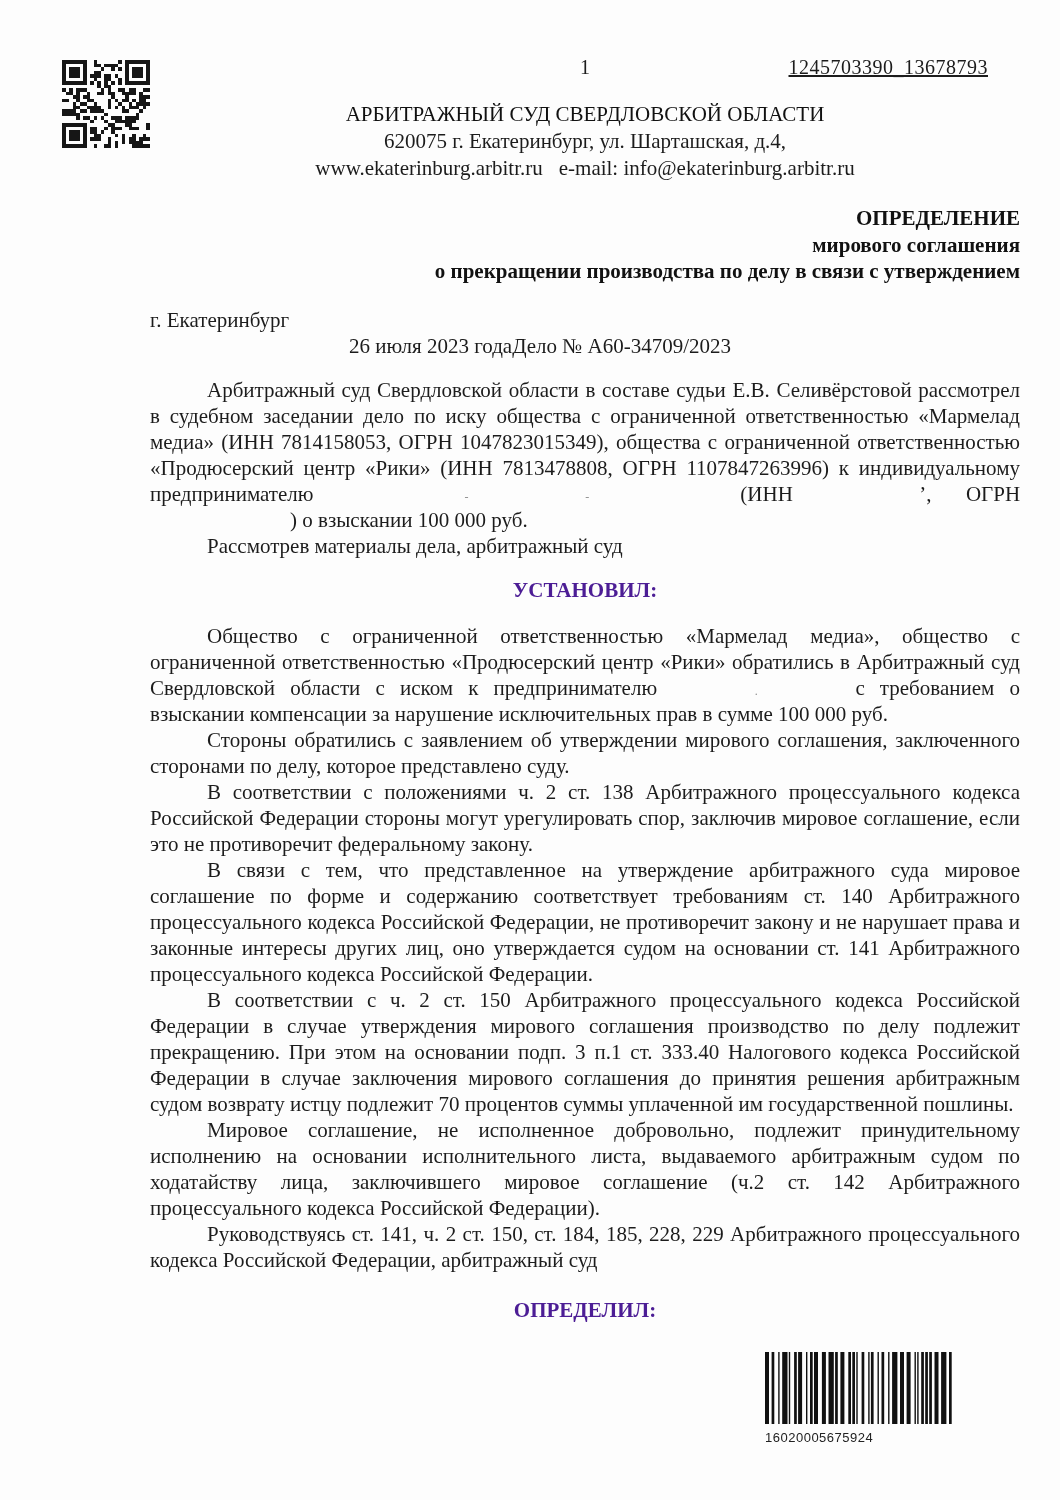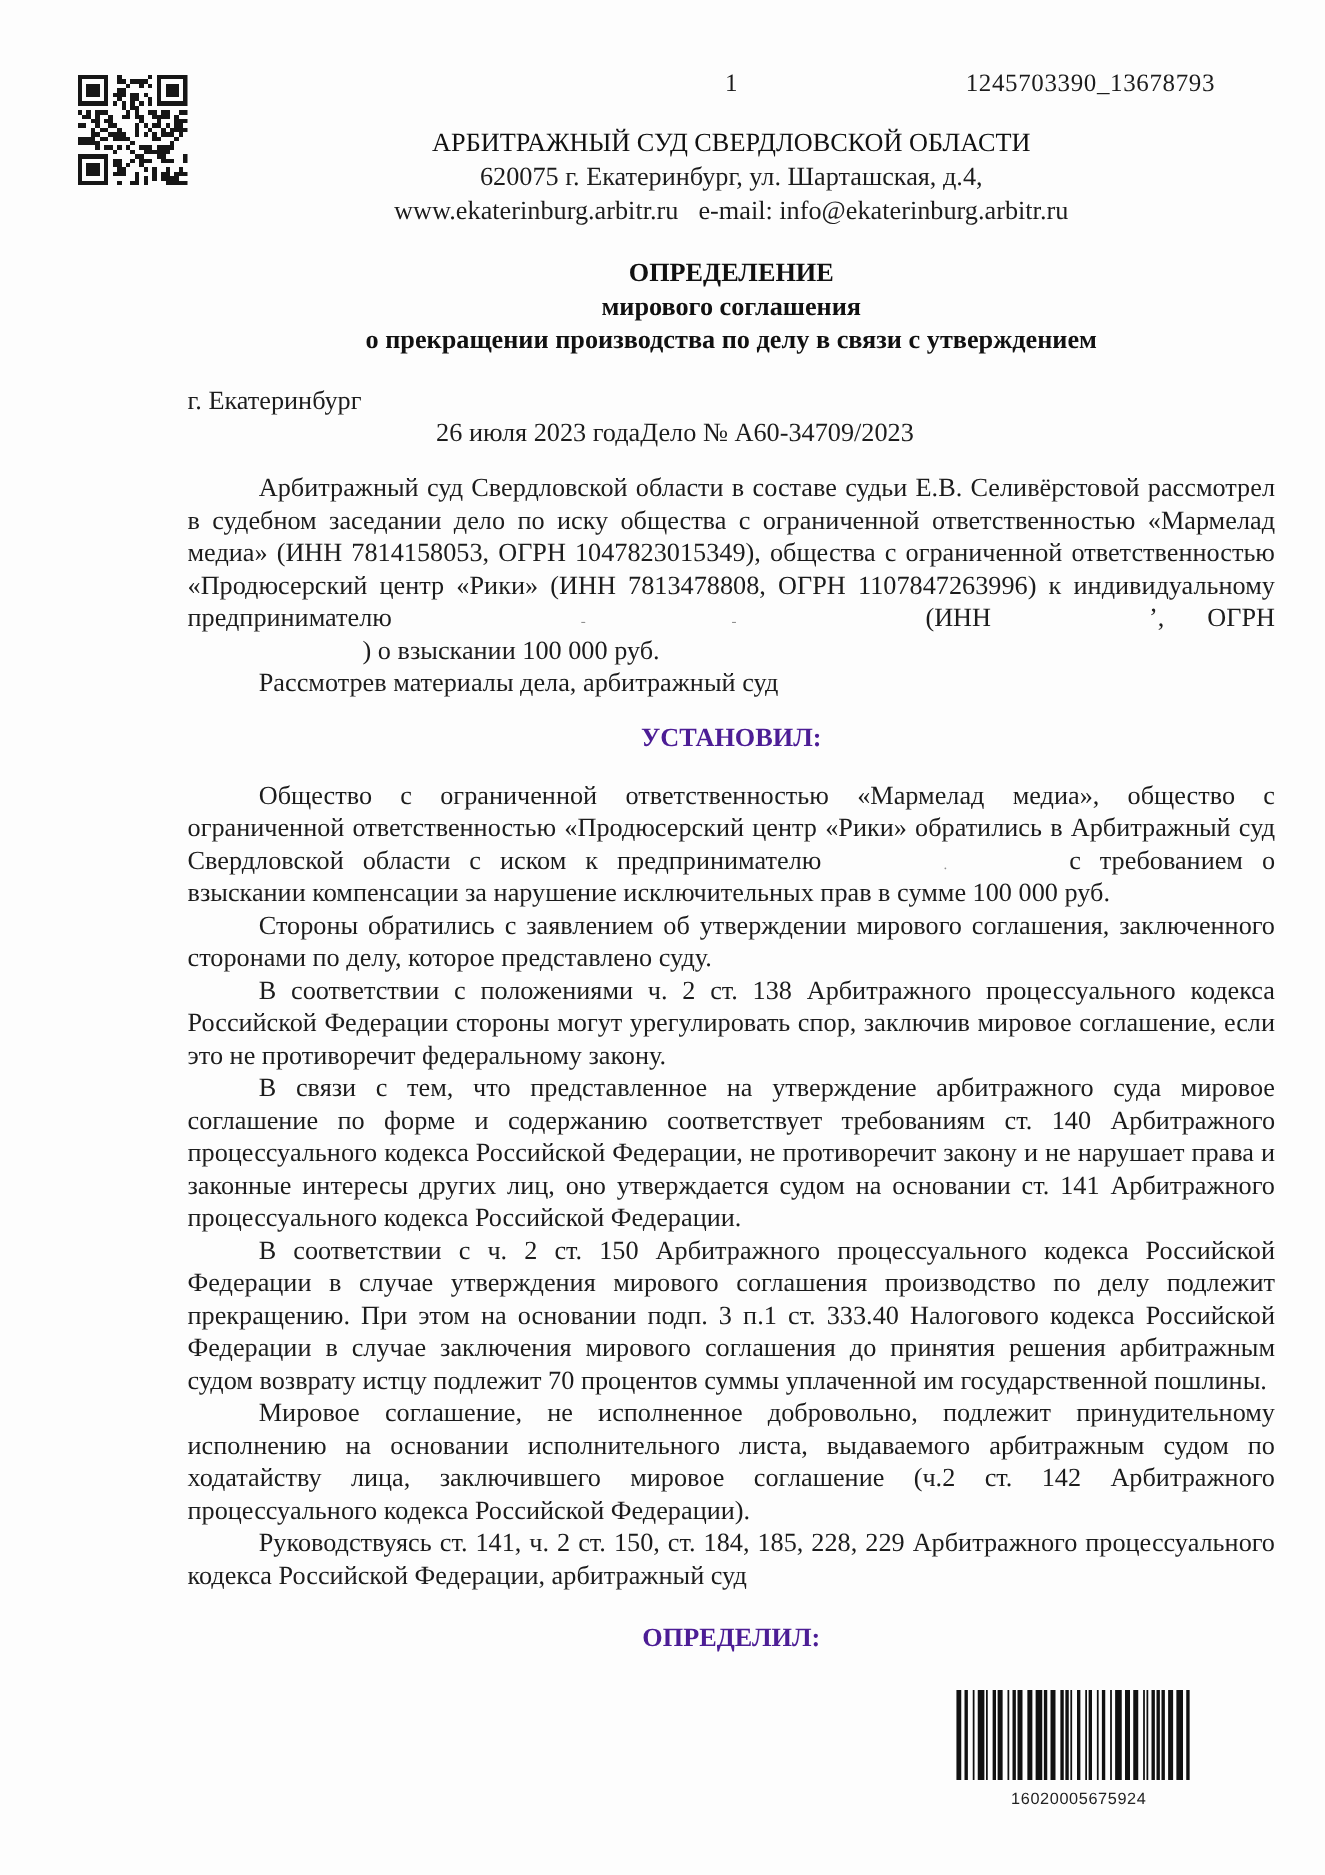--- a/index.html
+++ b/index.html
@@ -7,40 +7,40 @@
     position:relative;
     width:1060px;height:1500px;
     background:#fdfdfd;
     font-family:"Liberation Serif", serif;
     color:#1c1c1c;
     overflow:hidden;
   }
   .qr{position:absolute;left:62px;top:56px;width:88px;height:96px;}
   .meta{position:absolute;top:56px;left:150px;right:40px;height:26px;font-size:20px;}
   .page-num{position:absolute;left:50%;transform:translateX(-50%);}
-  .doc-id{position:absolute;right:48px;letter-spacing:0.5px;}
+  .doc-id{position:absolute;right:32px;letter-spacing:0.5px;text-decoration:underline;}
   .content{position:absolute;top:0;left:0;right:0;bottom:0;padding:0 40px 0 150px;box-sizing:border-box;}
   .letterhead{margin-top:100px;text-align:center;line-height:27px;font-size:21px;}
   .court-name{font-weight:normal;color:#111;line-height:28px;}
   .contacts .sep{display:inline-block;width:16px;}
-  .doc-title{margin-top:23px;text-align:center;font-weight:bold;color:#111;font-size:21px;line-height:26.5px;}
+  .doc-title{margin-top:23px;text-align:right;font-weight:bold;color:#111;font-size:21px;line-height:26.5px;}
   .case-block{margin-top:22px;font-size:21px;line-height:26px;}
   .case-row2{display:flex;justify-content:center;}
   .case-no{padding-right:90px;}
   .body-text{margin-top:18px;font-size:21px;line-height:26px;text-align:justify;}
   .para{margin:0;text-indent:57px;}
   .mid-head{margin:18px 0 20px 0;text-align:center;font-weight:bold;color:#4c1d95;text-indent:0;}
   .fin-head{margin-top:24px;}
   .gap{display:inline-flex;justify-content:space-evenly;align-items:flex-end;height:14px;vertical-align:baseline;}
   .gap-name{width:358px;}
   .gap-inn{width:92px;}
   .gap-ogrn{width:140px;}
   .gap-small{width:168px;}
   .art-mark{font-size:12px;line-height:10px;color:#8f8f8f;text-indent:0;}
-  .barcode-wrap{position:absolute;left:765px;top:1352px;width:196px;text-align:center;}
+  .barcode-wrap{position:absolute;left:765px;top:1352px;width:196px;}
   .barcode-num{margin-top:2px;font-family:"Liberation Sans", sans-serif;font-size:13px;letter-spacing:0.5px;color:#222;}
 </style>
 </head>
 <body>
 
 <div class="page">
 
   <svg class="qr" viewBox="0 0 25 25" shape-rendering="crispEdges">
       <rect x="0" y="0" width="1" height="1" fill="#161616"></rect>
       <rect x="1" y="0" width="1" height="1" fill="#161616"></rect>

